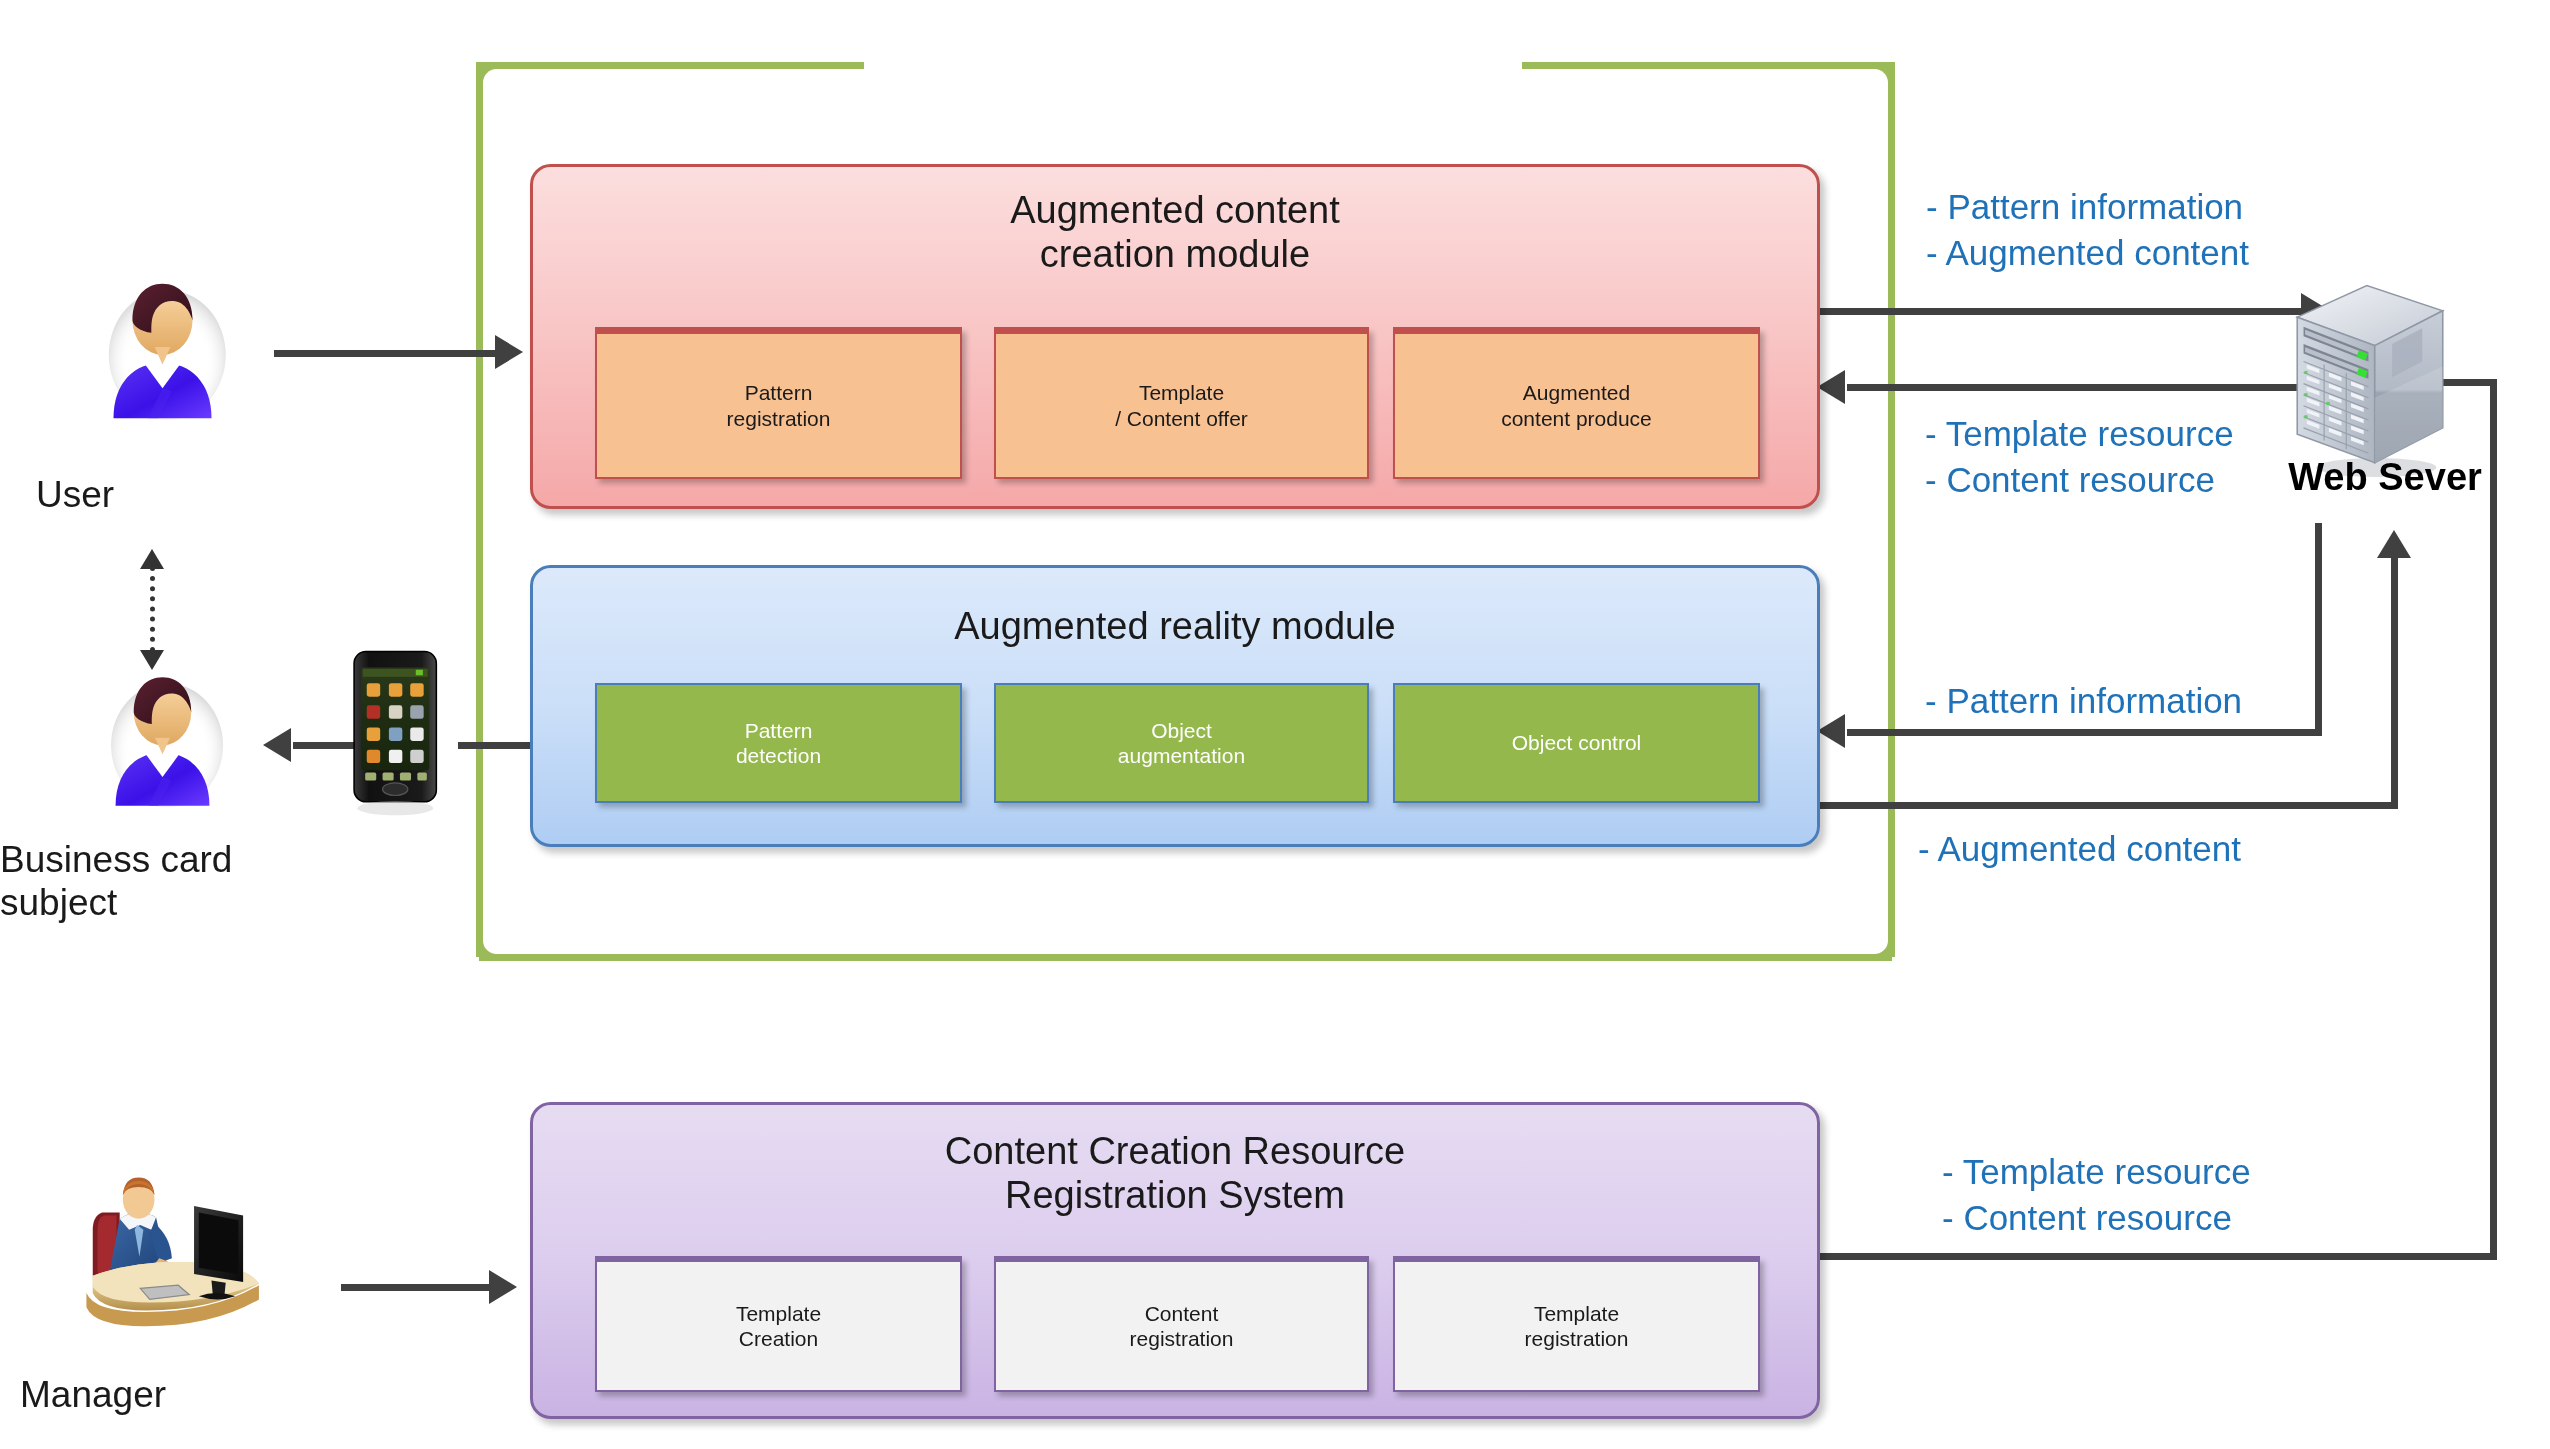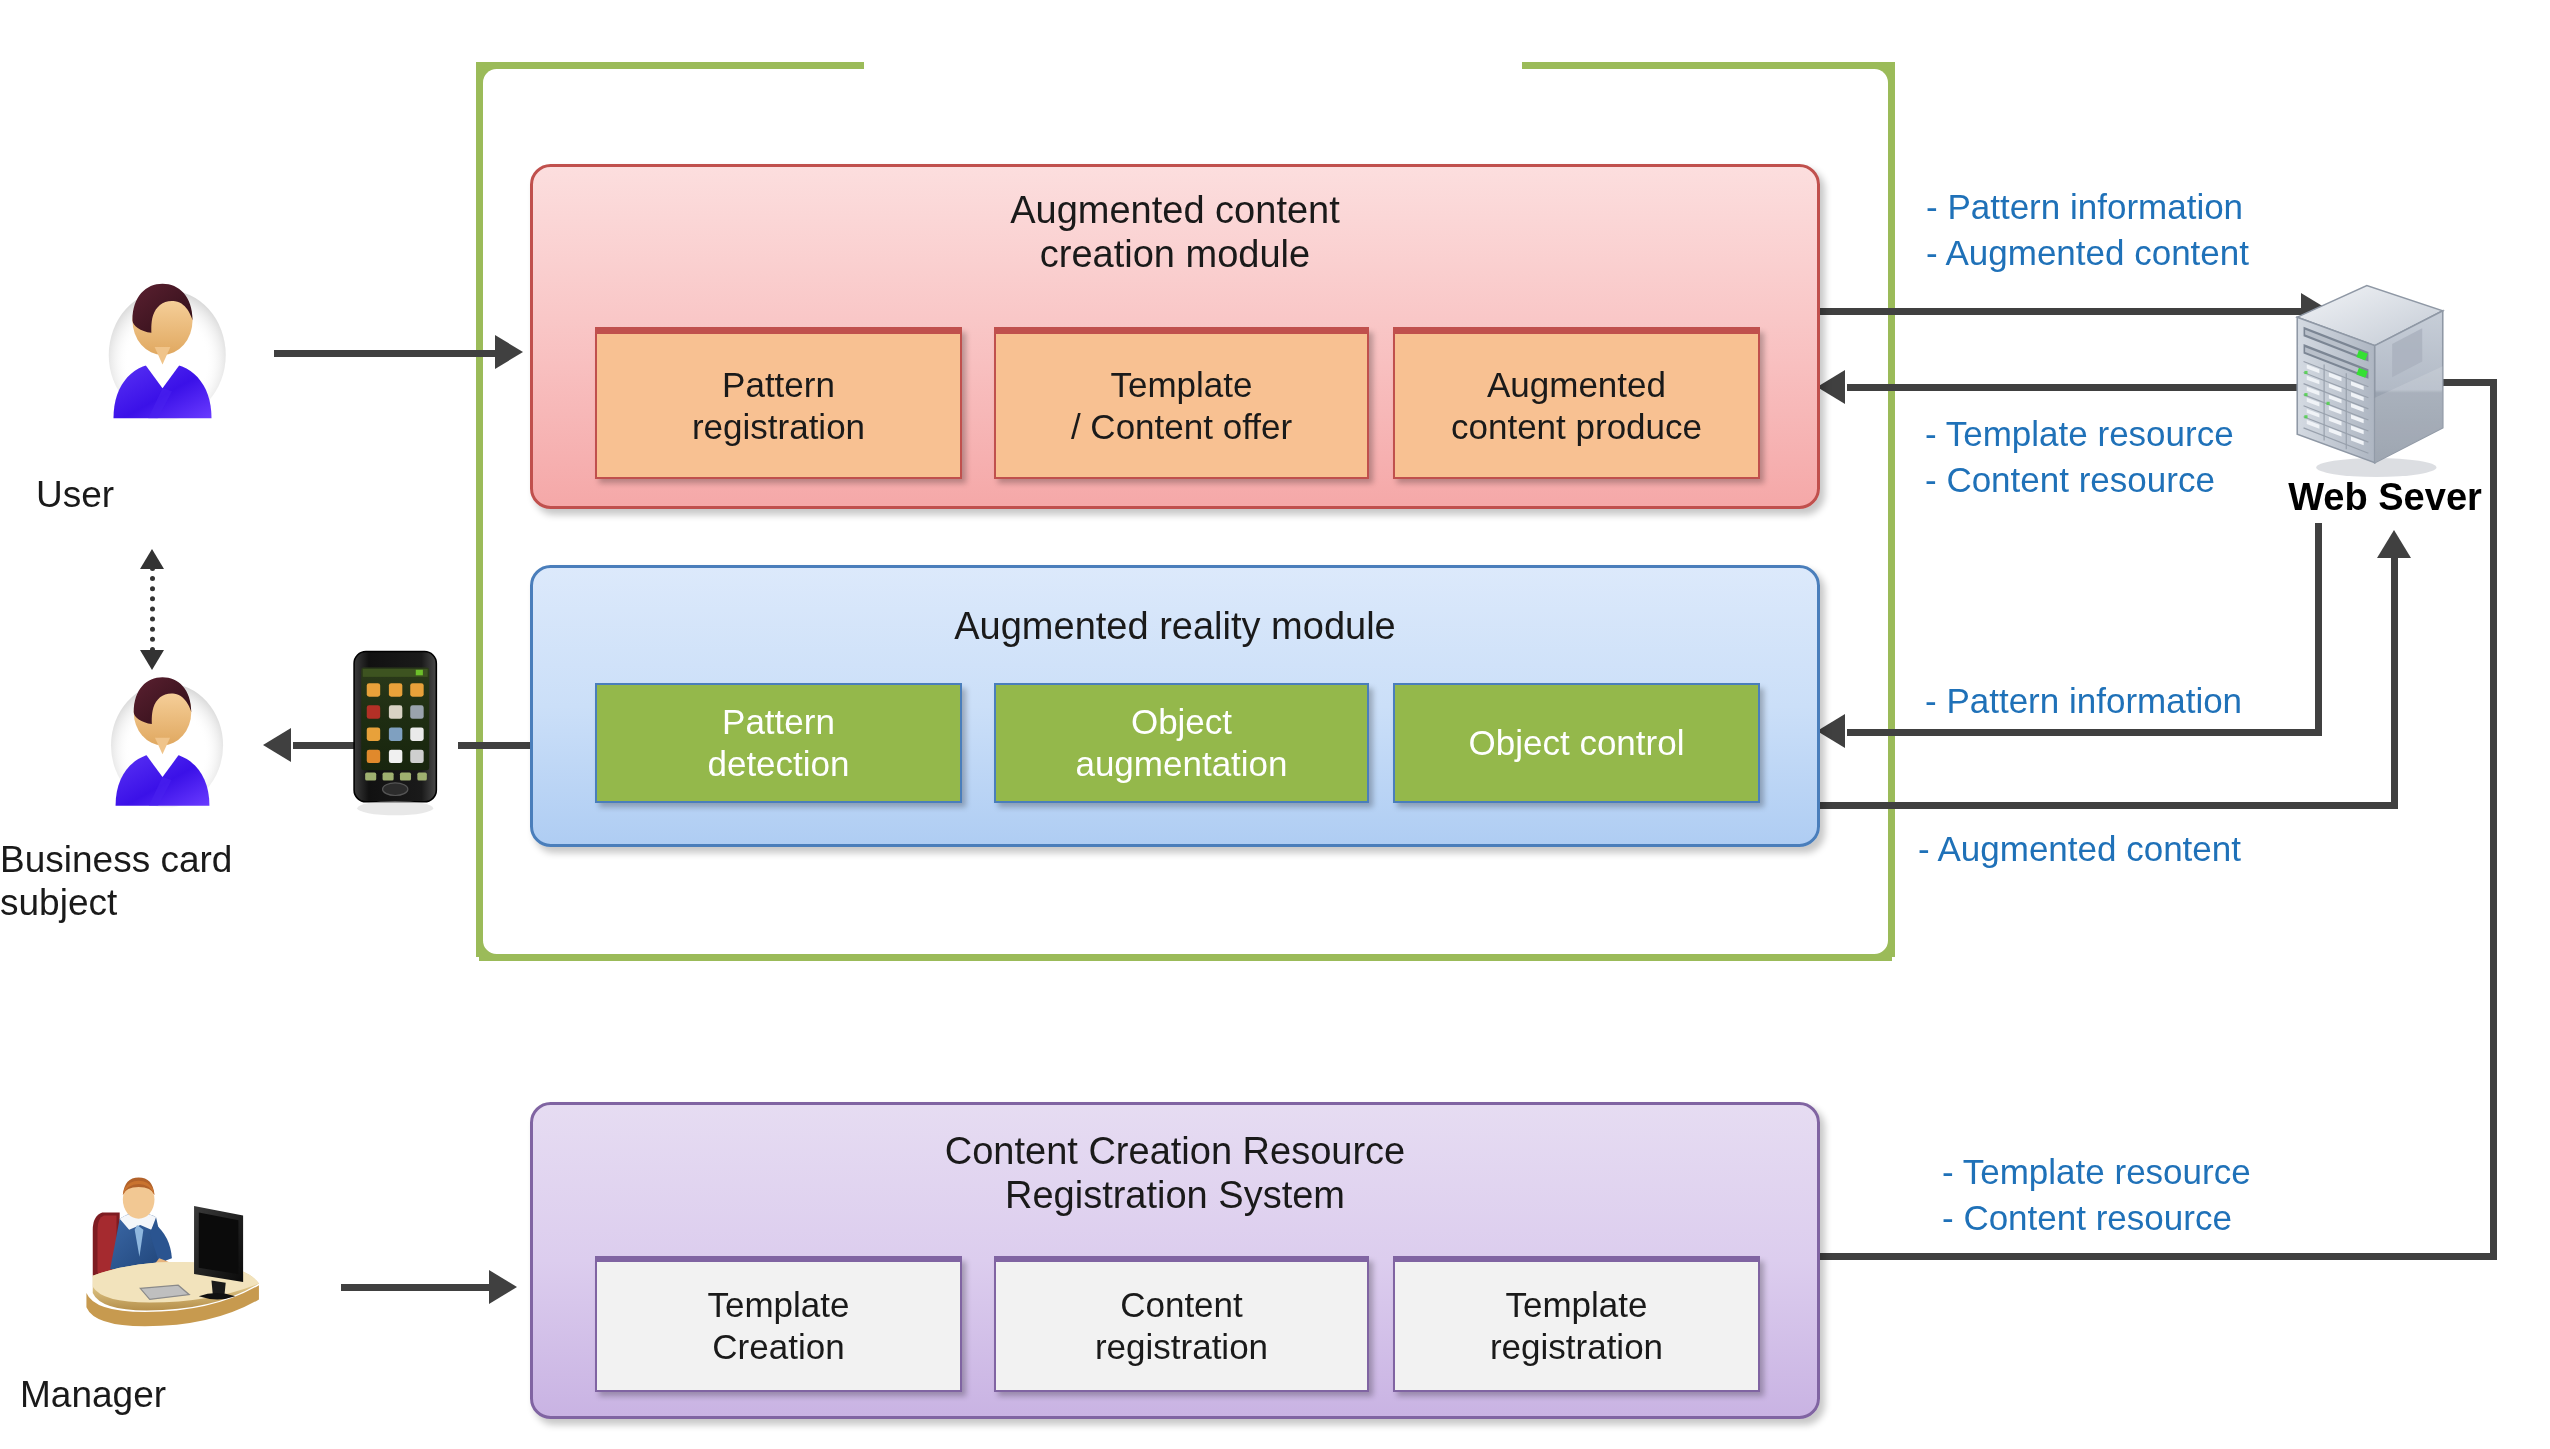--- a/index.html
+++ b/index.html
@@ -27,21 +27,21 @@
   .gc-bl{left:476px;top:927px;border-right:none;border-top:none;border-radius:0 0 0 20.6px;}
   .gc-br{left:1861px;top:927px;border-left:none;border-top:none;border-radius:0 0 20.6px 0;}
 
   
   .module{position:absolute;border-radius:20.6px;z-index:10;
           box-shadow:4.8px 5.5px 7.1px rgba(0,0,0,.22);}
   .mod-title{position:absolute;left:0;right:0;text-align:center;color:#1a1a1a;
              font-size:38px;line-height:1.16;white-space:pre-line;font-weight:400;}
   .subrow{position:absolute;display:flex;}
   .subbox{position:relative;display:flex;align-items:center;justify-content:center;
-          text-align:center;font-size:35px;line-height:1.2;white-space:pre-line;
+          text-align:center;font-size:21px;line-height:1.2;white-space:pre-line;
           box-shadow:4px 4.8px 5.5px rgba(0,0,0,.25);}
 
   
   .m-pink{left:530px;top:164px;width:1284px;height:339px;
           background:linear-gradient(180deg,#FCDEDE 0%,#F9C7C7 45%,#F5A8A8 100%);
           border:3.2px solid #C0504D;}
   .m-pink .mod-title{top:20.6px;}
   .m-pink .subrow{left:62px;top:160px;width:1165px;height:152px;}
   .sb-orange{background:#F8C192;border:2.4px solid #C0504D;border-top-width:7.1px;color:#1a1a1a;}
 
@@ -387,21 +387,21 @@
       <g fill="#4ED24A" opacity=".85">
         <rect x="27" y="116" width="4" height="4"></rect>
           <rect x="27" y="144" width="4" height="4"></rect>
         <rect x="55" y="155" width="4" height="4"></rect>
           <rect x="27" y="172" width="4" height="4"></rect>
       </g>
 
       <path d="M116 150 L202 110 L202 188 L116 232 Z" fill="#ffffff" opacity=".14"></path>
     </svg>
   </div>
-  <div class="note-server" style="left:2258px;top:476px;width:254px;text-align:center;">Web Sever</div>
+  <div class="note-server" style="left:2258px;top:456px;width:254px;text-align:center;">Web Sever</div>
 
   <div class="note" style="left:1926px;top:184px;width:539px;">- Pattern information
 - Augmented content</div>
 
   <div class="note" style="left:1925px;top:411px;width:555px;">- Template  resource
 - Content resource</div>
 
   <div class="note" style="left:1925px;top:678px;width:555px;">- Pattern information</div>
 
   <div class="note" style="left:1918px;top:826px;width:555px;">- Augmented content</div>

